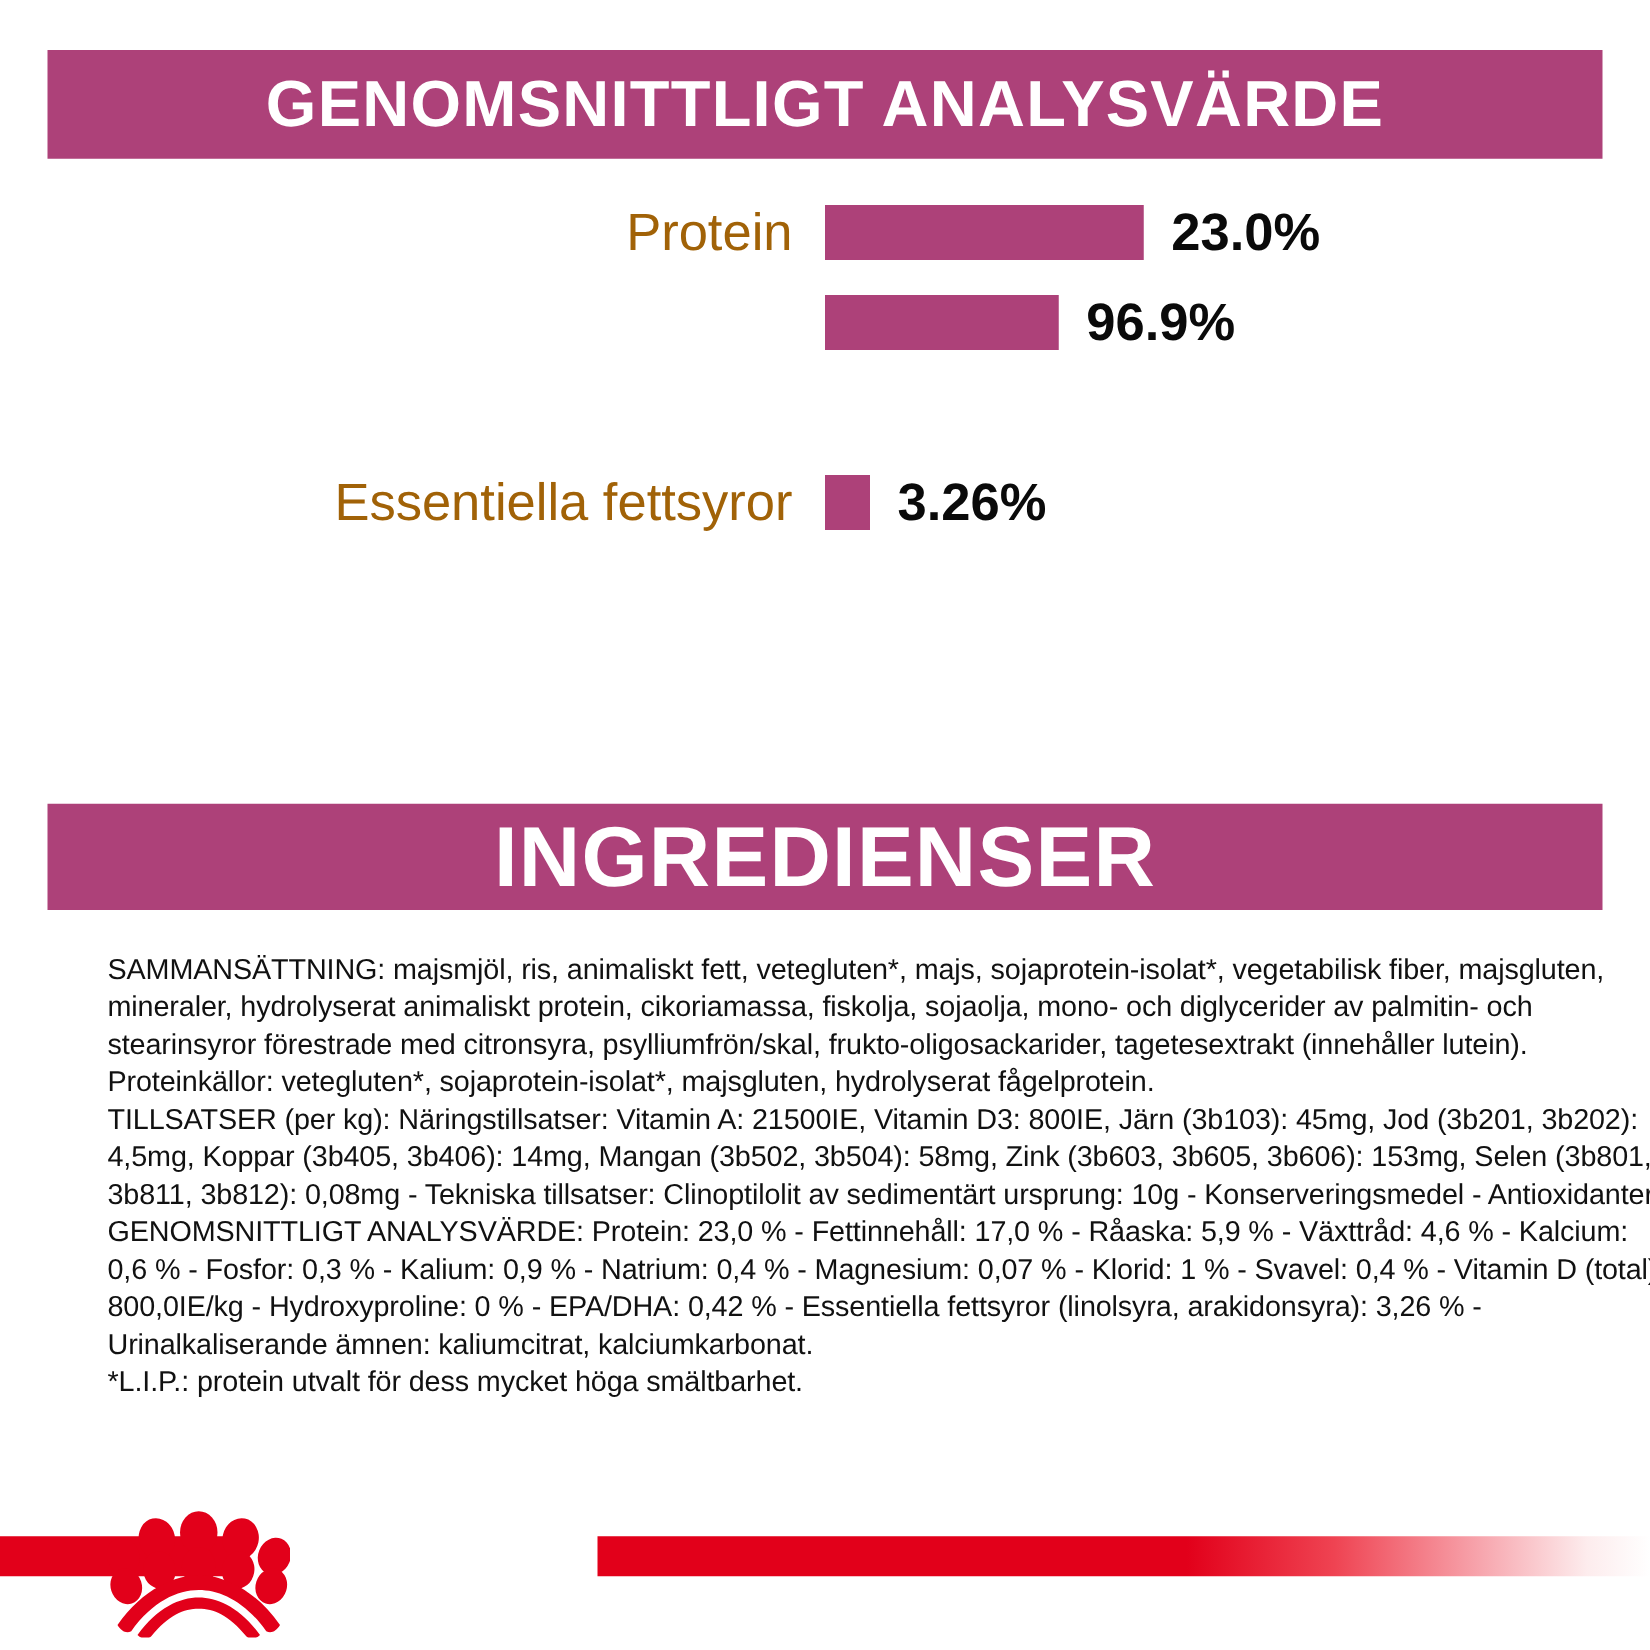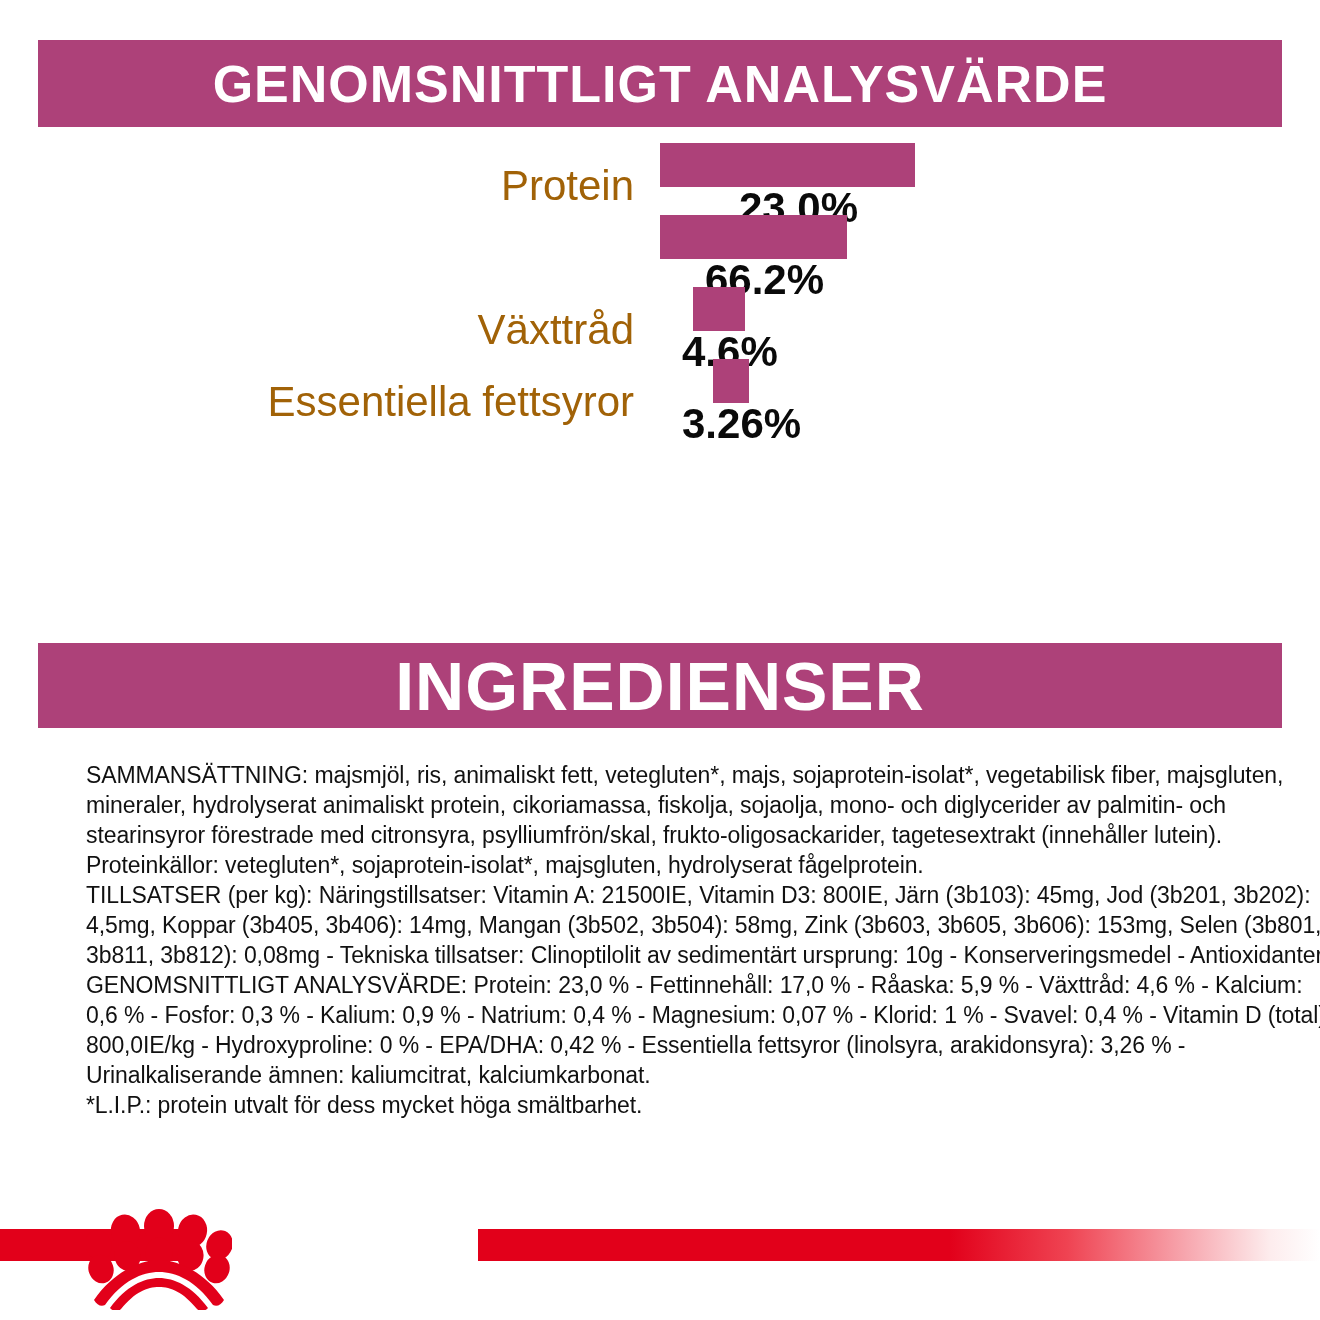--- a/index.html
+++ b/index.html
@@ -76,21 +76,20 @@
     font-weight: normal;
     color: #a16207;
     line-height: 1;
     white-space: nowrap;
   }
   .row-bar-wrap {
     position: absolute;
     left: 660px;
     display: flex;
     align-items: center;
-    flex-direction: column;
   }
   .row-bar {
     background: #ad4179;
     height: 44px;
   }
   .row-value {
     font-size: 42px;
     font-weight: bold;
     color: #0a0a0a;
     line-height: 1;
@@ -164,31 +163,26 @@
       <div class="row-label">Protein</div>
       <div class="row-bar-wrap">
         <div class="row-bar" style="width:255px"></div>
         <div class="row-value">23.0%</div>
       </div>
     </div>
 
     <div class="chart-row">
       <div class="row-bar-wrap">
         <div class="row-bar" style="width:187px"></div>
-        <div class="row-value">66.2%</div>
+        <div class="row-value">96.9%</div>
       </div>
     </div>
 
 
     <div class="chart-row">
-      <div class="row-label">Växttråd</div>
-      <div class="row-bar-wrap">
-        <div class="row-bar" style="width:52px"></div>
-        <div class="row-value">4.6%</div>
-      </div>
     </div>
 
 
     <div class="chart-row">
       <div class="row-label">Essentiella fettsyror</div>
       <div class="row-bar-wrap">
         <div class="row-bar" style="width:36px"></div>
         <div class="row-value">3.26%</div>
       </div>
     </div>

